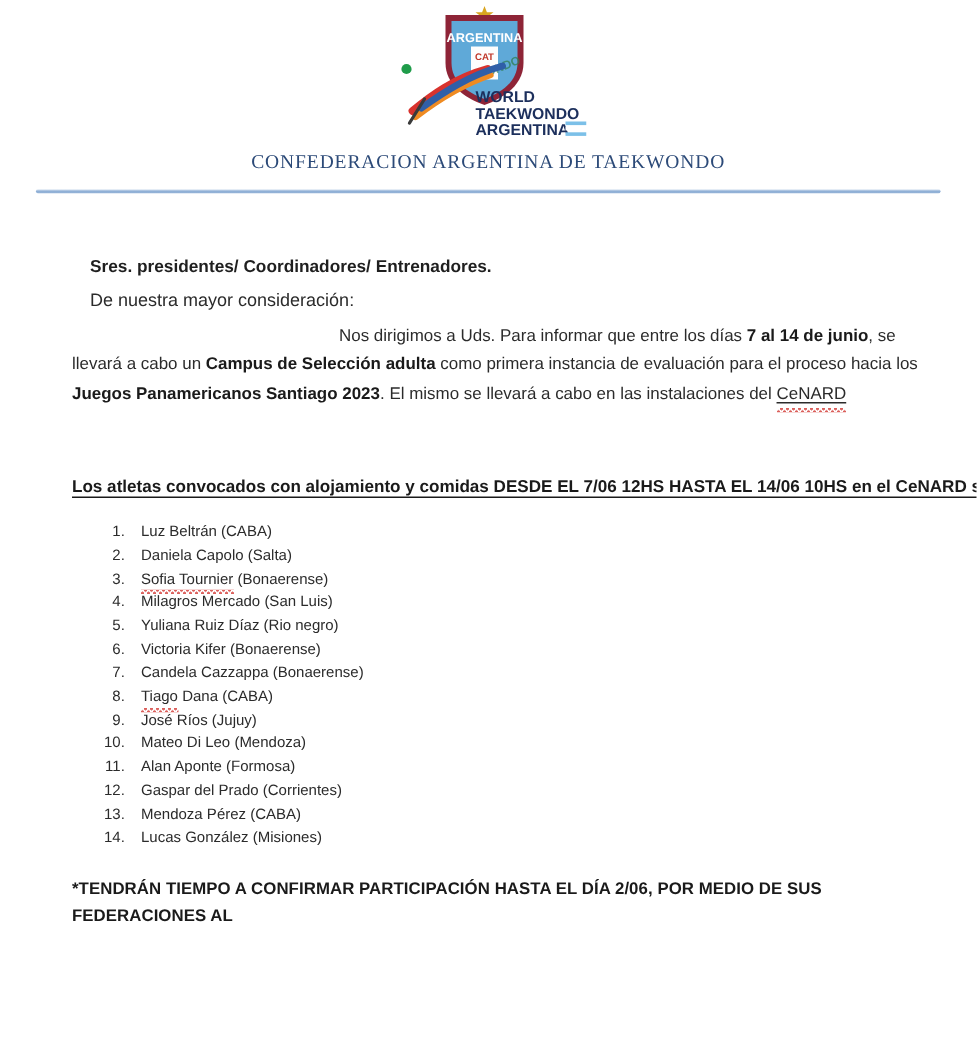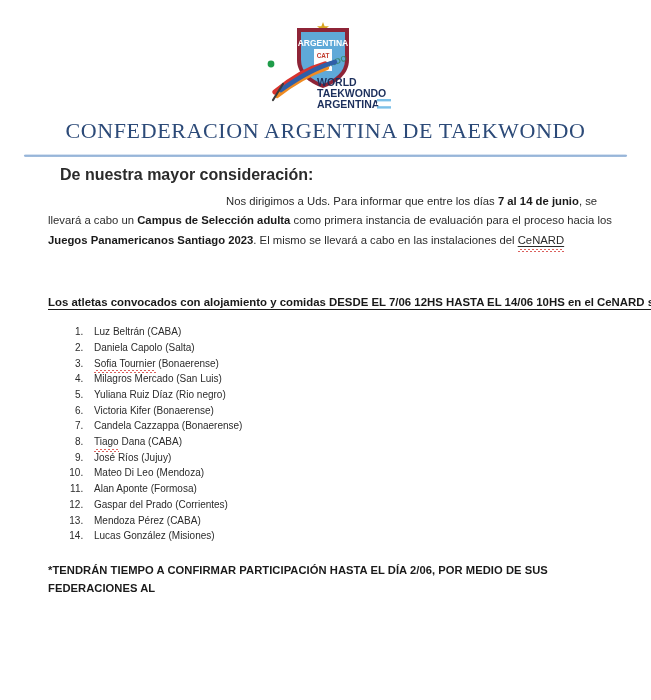--- a/index.html
+++ b/index.html
@@ -12,39 +12,39 @@
     height: 700px;
     font-family: "Liberation Sans", sans-serif;
     color: #2b2b2b;
     overflow: hidden;
     position: relative;
   }
 
   
   .letterhead {
     width: 100%;
-    padding-top: 20px;
+    padding-top: 2px;
   }
   .logo-wrap {
     display: flex;
     justify-content: center;
     align-items: flex-start;
     height: 92px;
     position: relative;
   }
   .logo {
     position: relative;
     width: 130px;
     height: 92px;
   }
 
   .org-title {
     text-align: center;
     font-family: "Liberation Serif", serif;
-    font-size: 22px;
+    font-size: 13px;
     letter-spacing: 0.6px;
     color: #2c4a78;
     margin-top: 6px;
     white-space: nowrap;
   }
 
   .title-rule {
     margin: 10px 24px 0 24px;
     height: 3px;
     border-radius: 2px;
@@ -65,25 +65,24 @@
   }
 
   .addressee {
     font-size: 11.5px;
     font-weight: bold;
     color: #1f1f1f;
     margin-top: 43px;
     padding-left: 12px;
   }
   .salutation {
-    font-size: 16px;
+    font-size: 12px;
     margin-top: 9px;
     padding-left: 12px;
     color: #2b2b2b;
-    font-weight: bold;
   }
 
   .para {
     font-size: 11.3px;
     line-height: 1.72;
     margin-top: 8px;
     color: #2b2b2b;
     text-align: left;
   }
   .para .indent-first {
@@ -184,20 +183,21 @@
     </div>
   </div>
 
   <div class="org-title">CONFEDERACION ARGENTINA DE TAEKWONDO</div>
   <div class="title-rule"></div>
 </div>
 
 <div class="sheet">
 
 
+  <div class="addressee">Sres. presidentes/ Coordinadores/ Entrenadores.</div>
   <div class="salutation">De nuestra mayor consideración:</div>
 
   <div class="para">
     <span class="indent-first"></span><span>Nos dirigimos a Uds.  Para informar que entre los días </span><b>7 al 14 de junio</b><span>, se llevará a cabo un </span><b>Campus de Selección adulta</b><span> como primera instancia de evaluación para el proceso hacia los </span><b>Juegos Panamericanos Santiago 2023</b><span>. El mismo se llevará a cabo en las instalaciones del </span><span class="sp u-solid">CeNARD</span>
     <br>
   </div>
 
   <div class="list-heading">Los atletas convocados con alojamiento y comidas DESDE EL 7/06 12HS HASTA EL 14/06 10HS en el CeNARD son:</div>
 
   <ol class="athletes">

